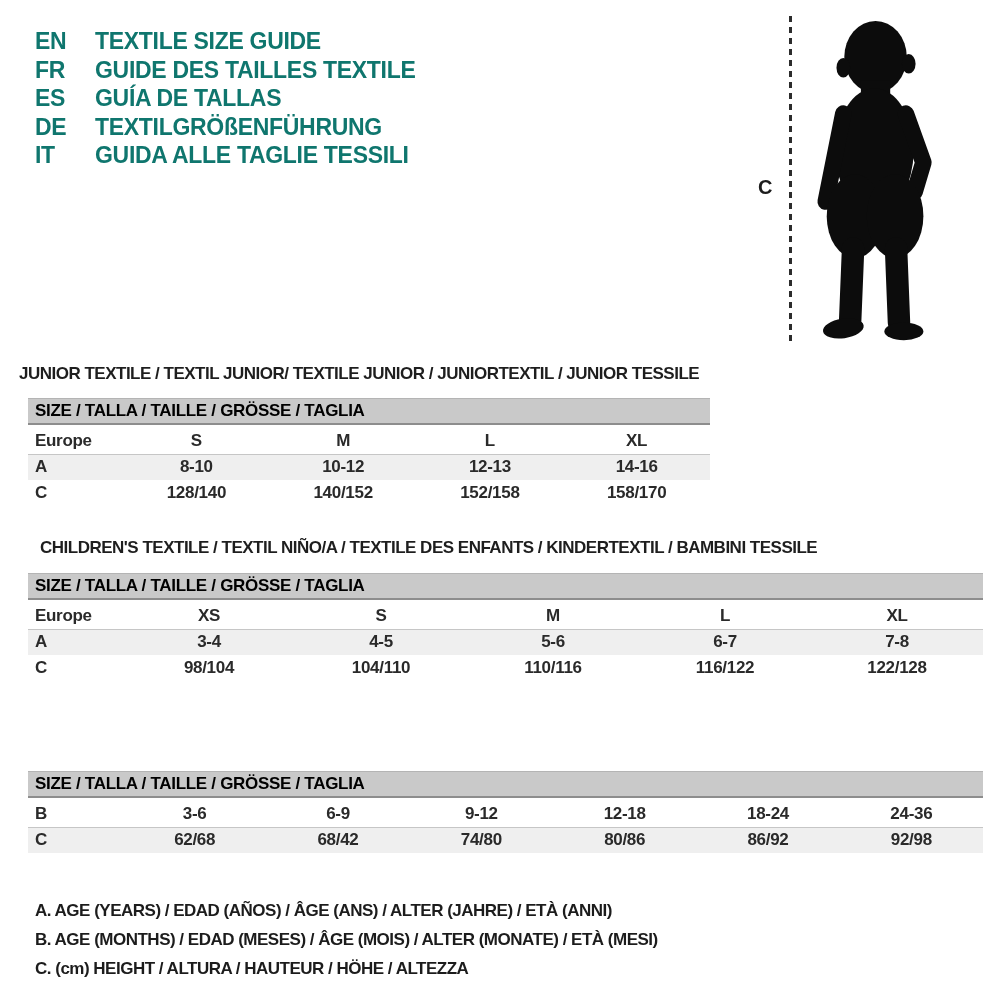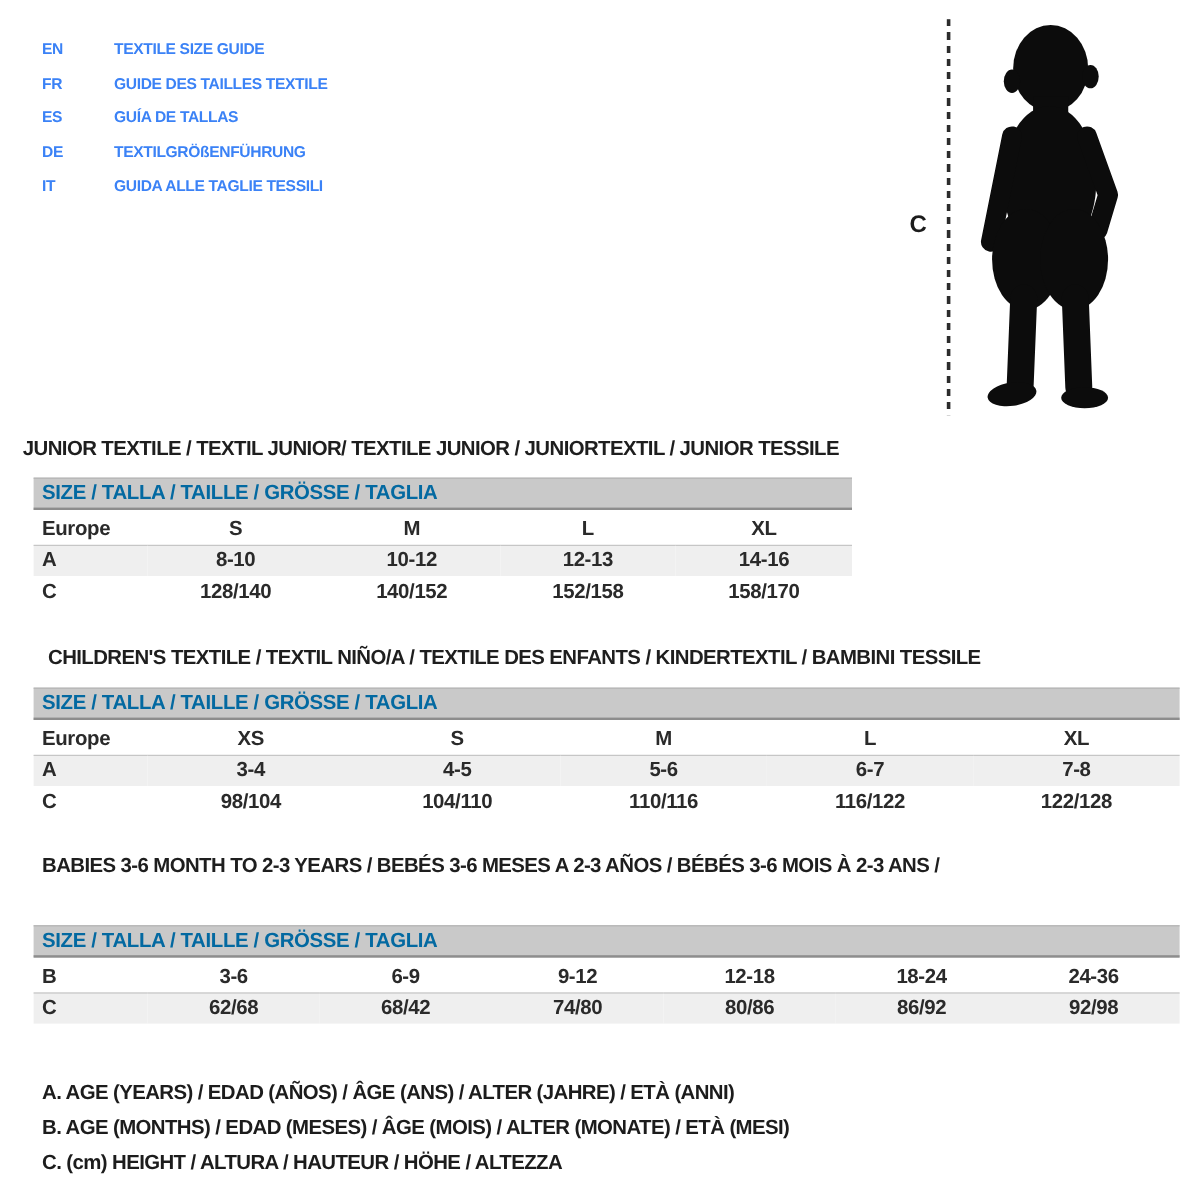--- a/index.html
+++ b/index.html
@@ -2,36 +2,36 @@
 <html><head>
 <meta charset="utf-8">
 <style>
   * { margin: 0; padding: 0; box-sizing: border-box; }
   html, body { width: 1000px; height: 1000px; }
   body { font-family: "Liberation Sans", sans-serif; background: #ffffff; color: #1d1d1d; }
   .page { position: relative; width: 1000px; height: 1000px; background: #fff; overflow: hidden; }
   .abs { position: absolute; }
 
   
-  .langs { left: 35px; top: 27px; font-size: 13px; font-weight: bold; letter-spacing: -0.3px; color: #3b82f6; }
+  .langs { left: 35px; top: 27px; font-size: 23px; font-weight: bold; letter-spacing: -0.3px; color: #0f766e; }
   .lang-row { display: flex; line-height: 28.5px; }
   .lang-code { width: 60px; flex: 0 0 60px; }
 
   
   .measure-line { left: 789px; top: 16px; width: 3px; height: 330px;
     background: repeating-linear-gradient(to bottom, #2c2c2c 0 6px, transparent 6px 11px); }
   .measure-label { left: 758px; top: 176px; font-size: 20px; font-weight: bold; color: #1c1c1c; }
   .silhouette { left: 800px; top: 16px; }
 
   
   .sec-title { font-size: 17px; font-weight: bold; letter-spacing: -0.5px; color: #1e1e1e; line-height: 27px; }
 
   
   .size-block { }
-  .size-bar { background: #c9c9c9; color: #0369a1; font-size: 17px; font-weight: bold;
+  .size-bar { background: #c9c9c9; color: #000000; font-size: 17px; font-weight: bold;
     letter-spacing: -0.3px; height: 27px; line-height: 24px; padding-left: 7px;
     border-top: 1px solid #b4b4b4; border-bottom: 2px solid #8d8d8d; }
   table.size-table { border-collapse: collapse; table-layout: fixed; width: 100%;
     font-size: 17px; font-weight: bold; letter-spacing: -0.3px; color: #2a2a2a; margin-top: 3px; }
   table.size-table td { height: 26px; text-align: center; padding: 0; }
   table.size-table td.lbl { text-align: left; padding-left: 7px; margin-top: 15px; }
   col.c-lbl { width: 95px; }
   tr.rule td { border-bottom: 1px solid #c6c6c6; }
   tr.shaded td { background: #efefef; }
 
@@ -167,21 +167,20 @@
           <td>104/110</td>
           <td>110/116</td>
           <td>116/122</td>
           <td>122/128</td>
         </tr>
       </tbody>
     </table>
   </div>
 
   <div class="abs sec-title t-babies">
-    <div>BABIES 3-6 MONTH TO 2-3 YEARS / BEBÉS 3-6 MESES A 2-3 AÑOS / BÉBÉS 3-6 MOIS À 2-3 ANS /</div>
   </div>
   <div class="abs size-block blk-babies">
     <div class="size-bar">SIZE / TALLA / TAILLE / GRÖSSE / TAGLIA</div>
     <table class="size-table">
       <colgroup>
           <col class="c-lbl">
           <col>
           <col>
           <col>
           <col>

